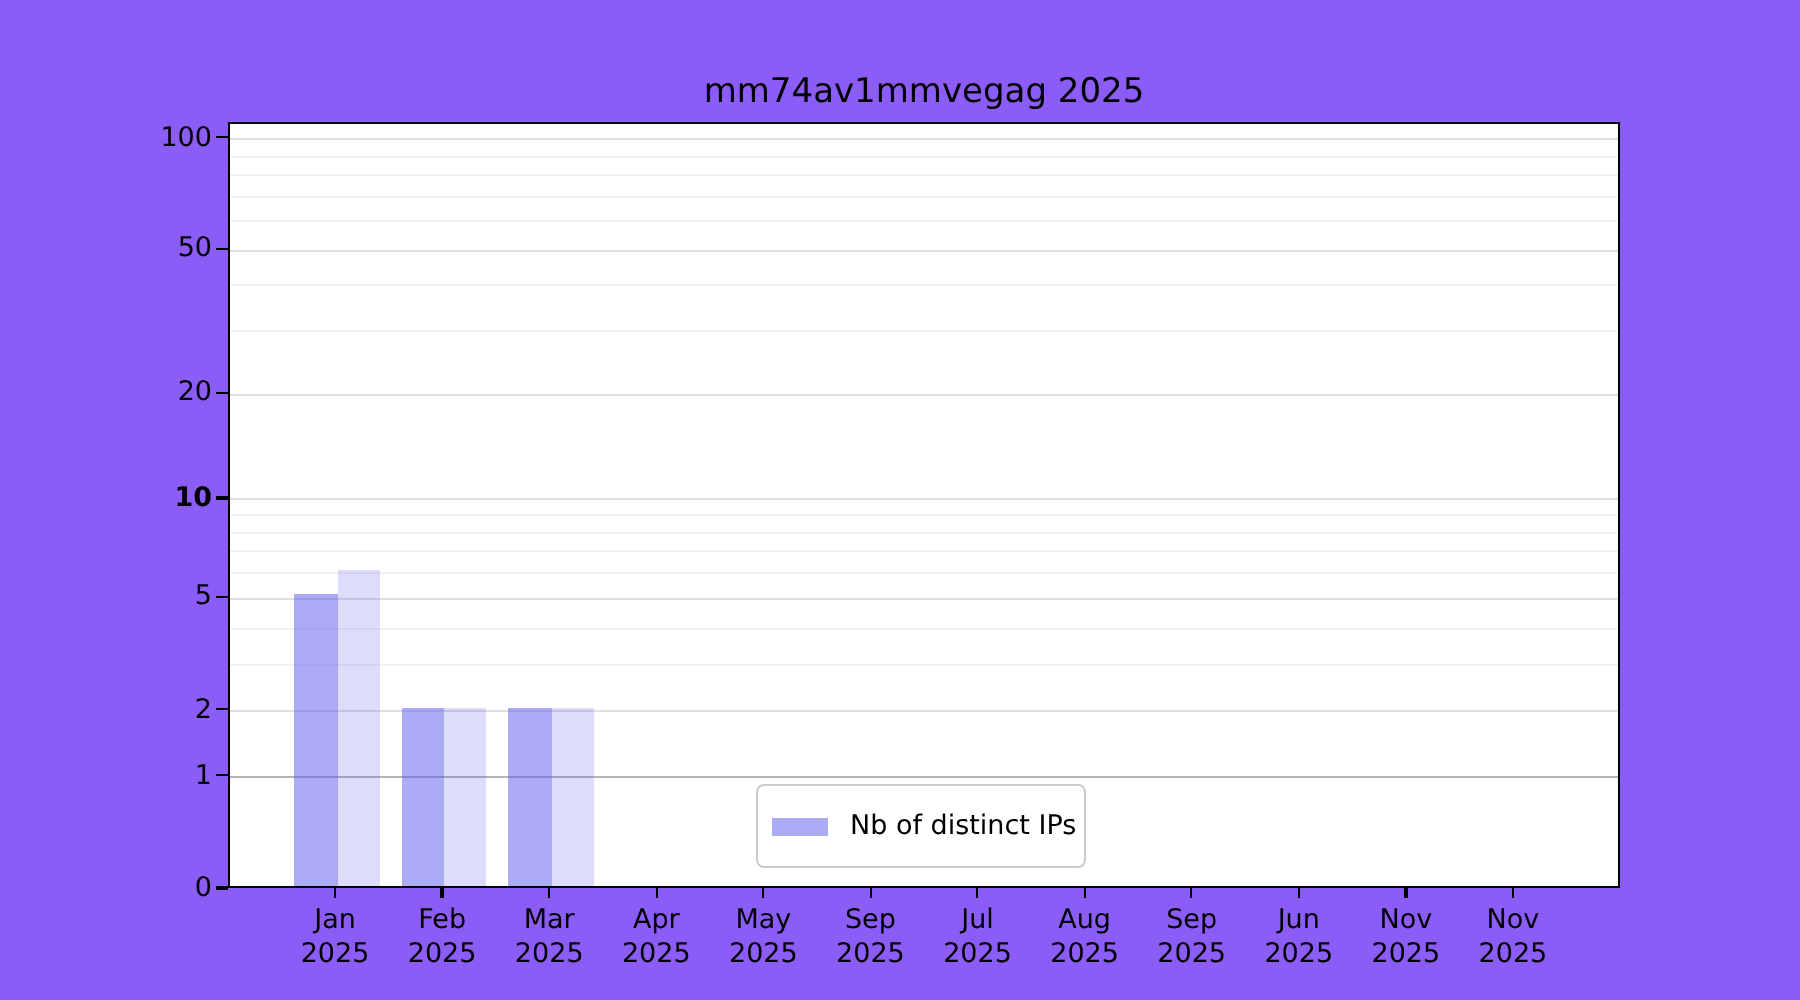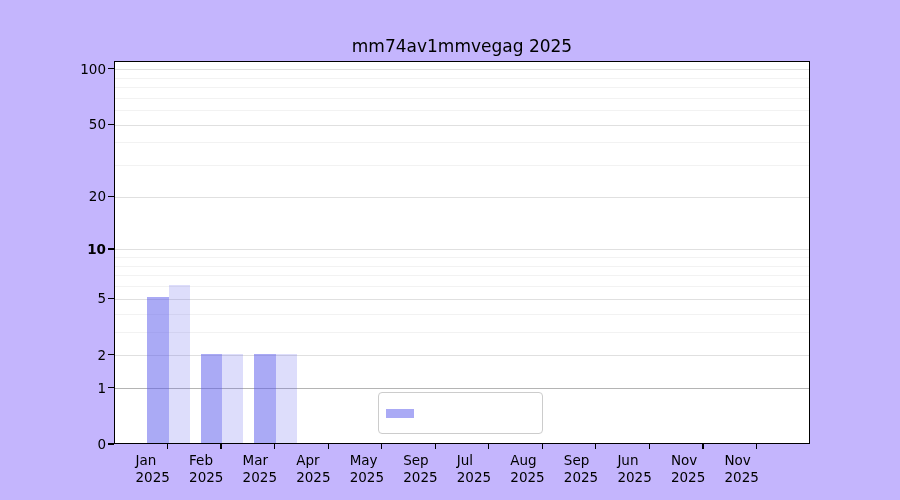--- a/index.html
+++ b/index.html
@@ -1,36 +1,36 @@
 <!DOCTYPE html>
 <html><head>
 <meta charset="utf-8">
 <style>
   html,body{margin:0;padding:0;background:#fff;}
   #figure{
-    position:relative;width:900px;height:500px;background:#c4b5fd;
+    position:relative;width:900px;height:500px;background:#8b5cf6;
     font-family:"DejaVu Sans","Liberation Sans",sans-serif;color:#000;overflow:hidden;
   }
   #chart-title{
     position:absolute;left:114px;top:36px;width:696px;text-align:center;
     font-size:17px;line-height:20px;color:#000;
   }
   #plot-area{
     position:absolute;left:114px;top:61px;width:696px;height:383px;
     border:1.3px solid #000;box-sizing:border-box;background:#fff;
   }
   .gridline{position:absolute;left:0;width:100%;height:1px;}
   .bar{position:absolute;bottom:0;}
   .ytick-mark{position:absolute;height:1.3px;width:6px;background:#000;}
   .xtick-mark{position:absolute;width:1.3px;height:5px;background:#000;}
   .ytick-label{
     position:absolute;width:46px;text-align:right;font-size:13.5px;line-height:18px;color:#000;
   }
   .xtick-label{
-    position:absolute;width:64px;font-size:13.5px;line-height:17px;color:#000;
+    position:absolute;width:64px;text-align:center;font-size:13.5px;line-height:17px;color:#000;
   }
   #legend{
     position:absolute;left:378px;top:392px;width:165px;height:42px;box-sizing:border-box;
     background:#fff;border:1px solid #cccccc;border-radius:4px;
     display:flex;flex-direction:column;justify-content:center;gap:3px;padding:4px 7px;
   }
   .legend-row{display:flex;align-items:center;}
   .legend-swatch{width:28px;height:9px;margin-right:11px;flex:0 0 auto;}
   .legend-label{font-size:13.5px;line-height:17px;white-space:nowrap;color:#000;}
 </style>
@@ -145,15 +145,16 @@
       <div class="xtick-mark" style="left: 755.812px; top: 444px;"></div>
       <div class="xtick-label" style="left: 724.462px; top: 452px;">
         <div>Nov</div>
         <div>2025</div>
       </div>
     </div>
 
   <div id="legend">
     <div class="legend-row">
       <span class="legend-swatch" id="swatch-0" style="background: rgba(85, 85, 235, 0.5);"></span>
+      <span class="legend-label">Nb of distinct IPs</span>
     </div>
   </div>
 </div>
 
 </body></html>

